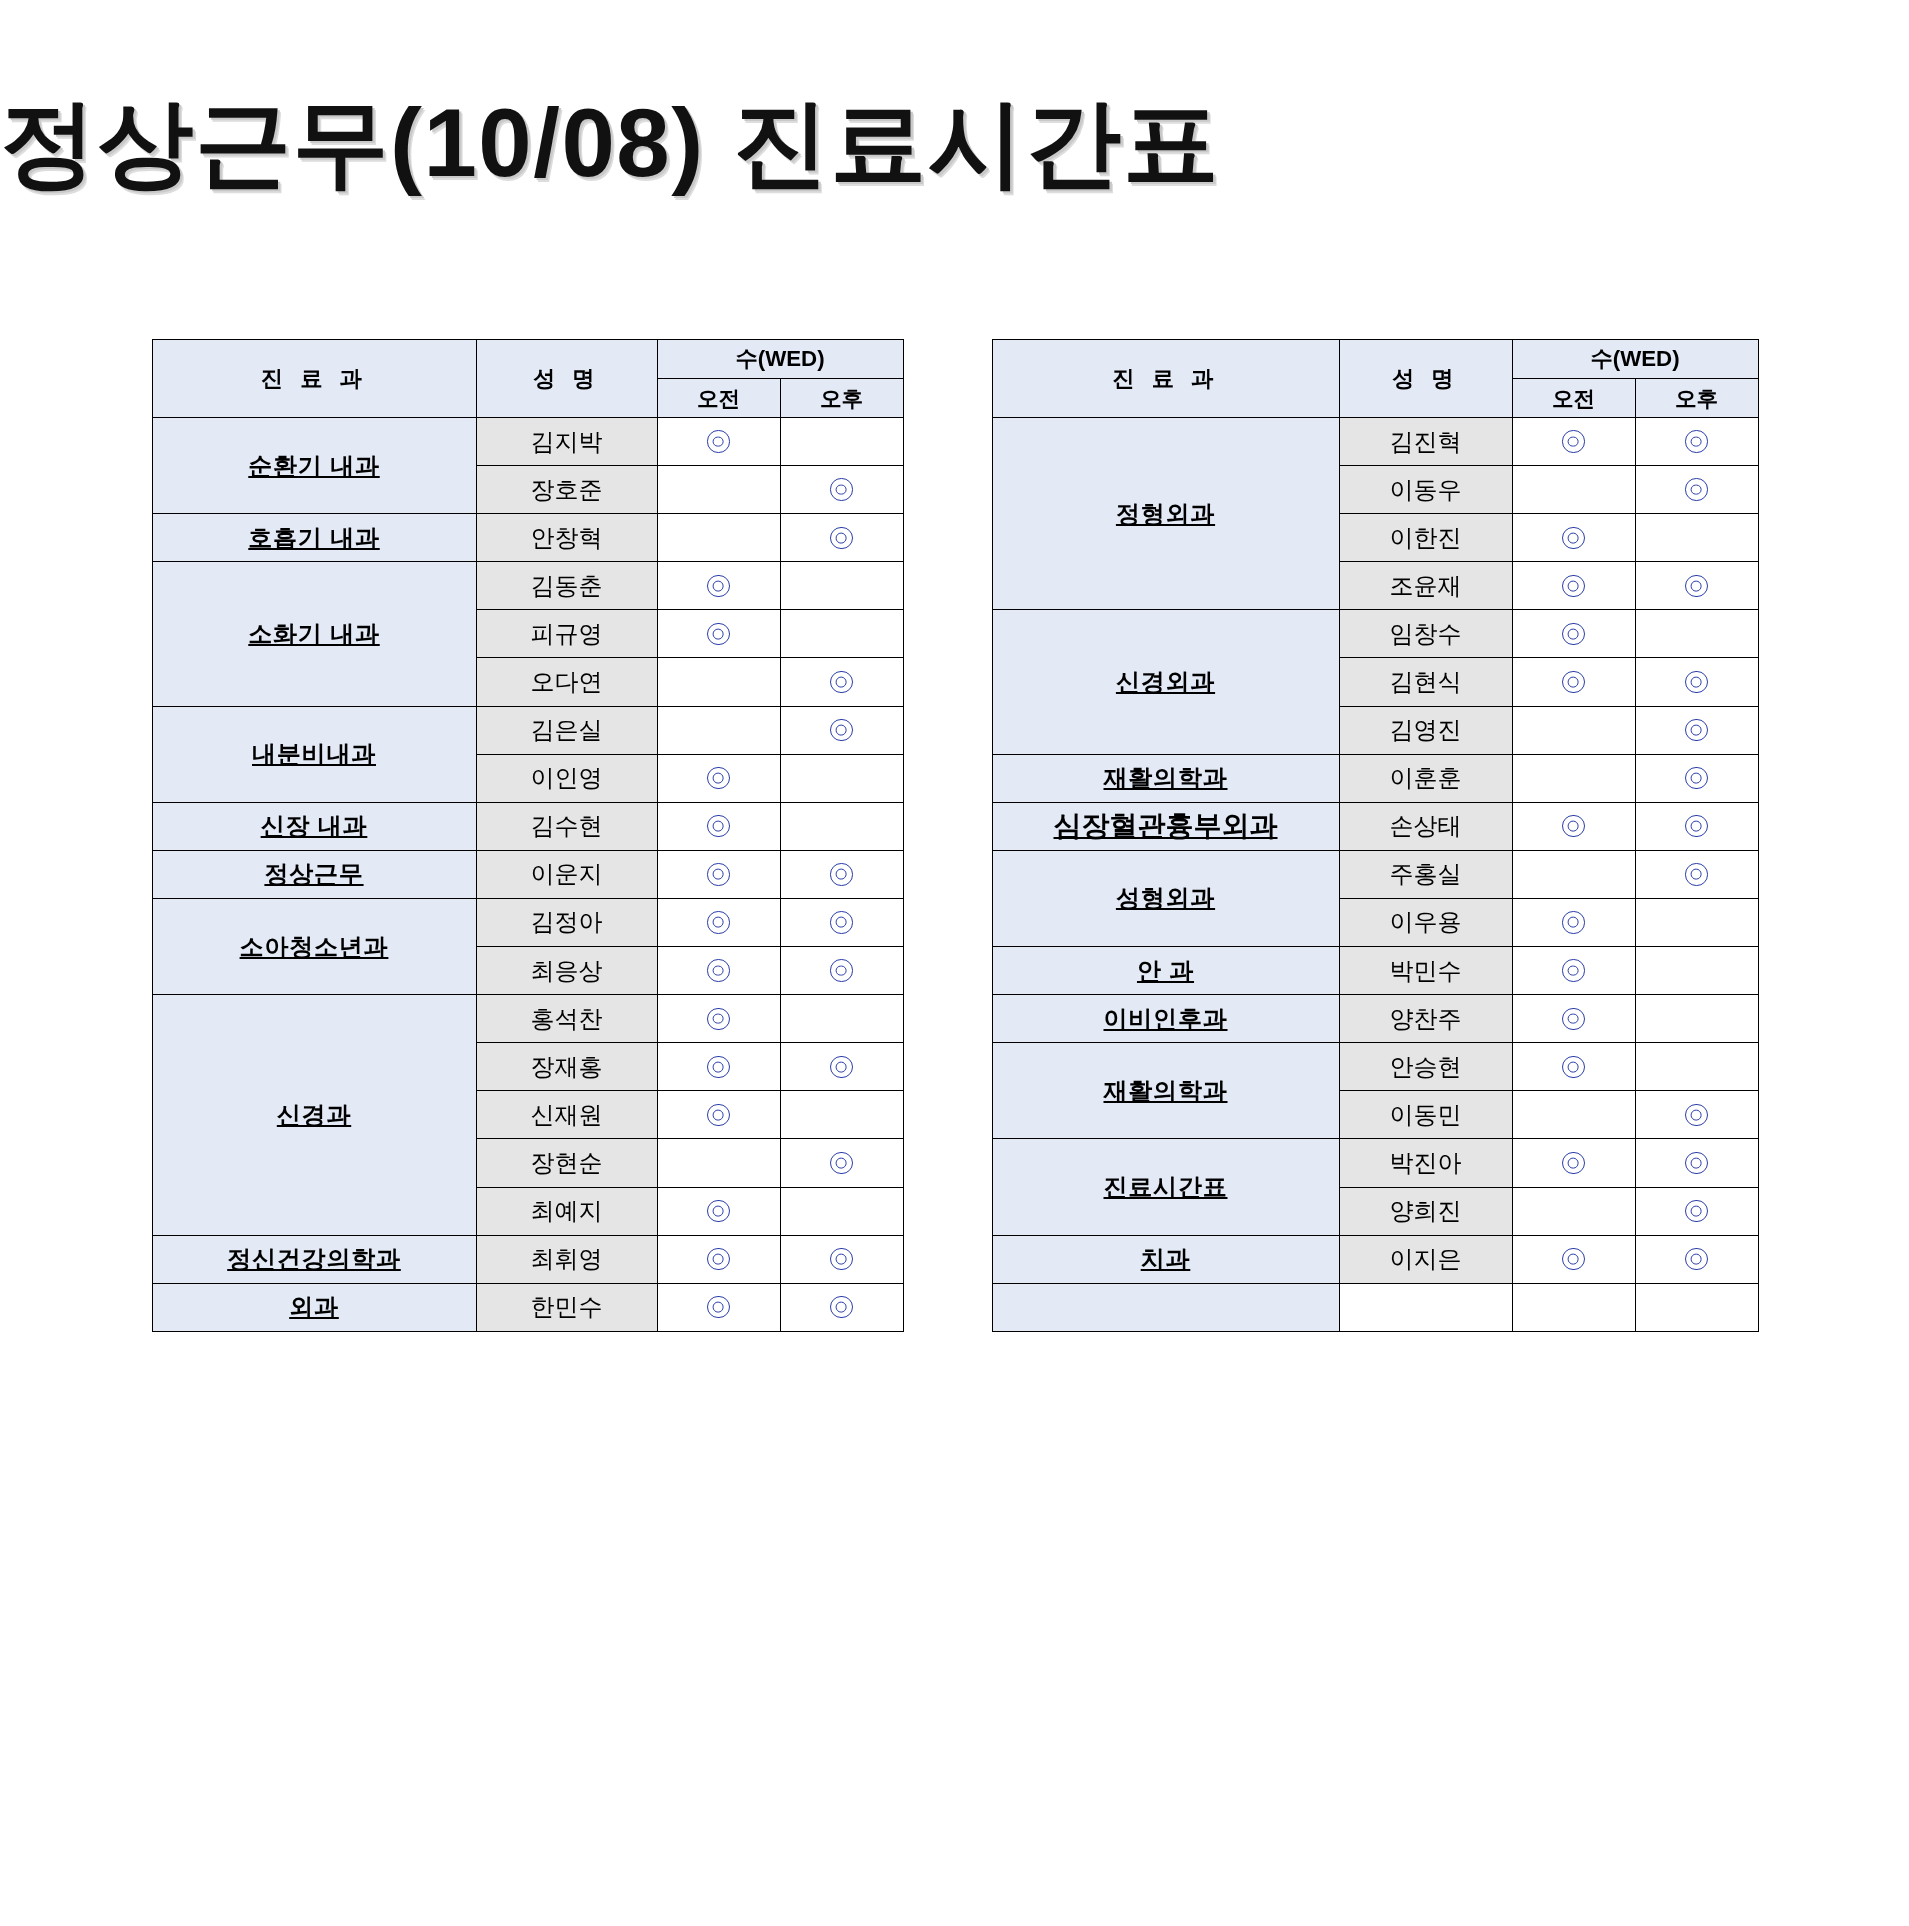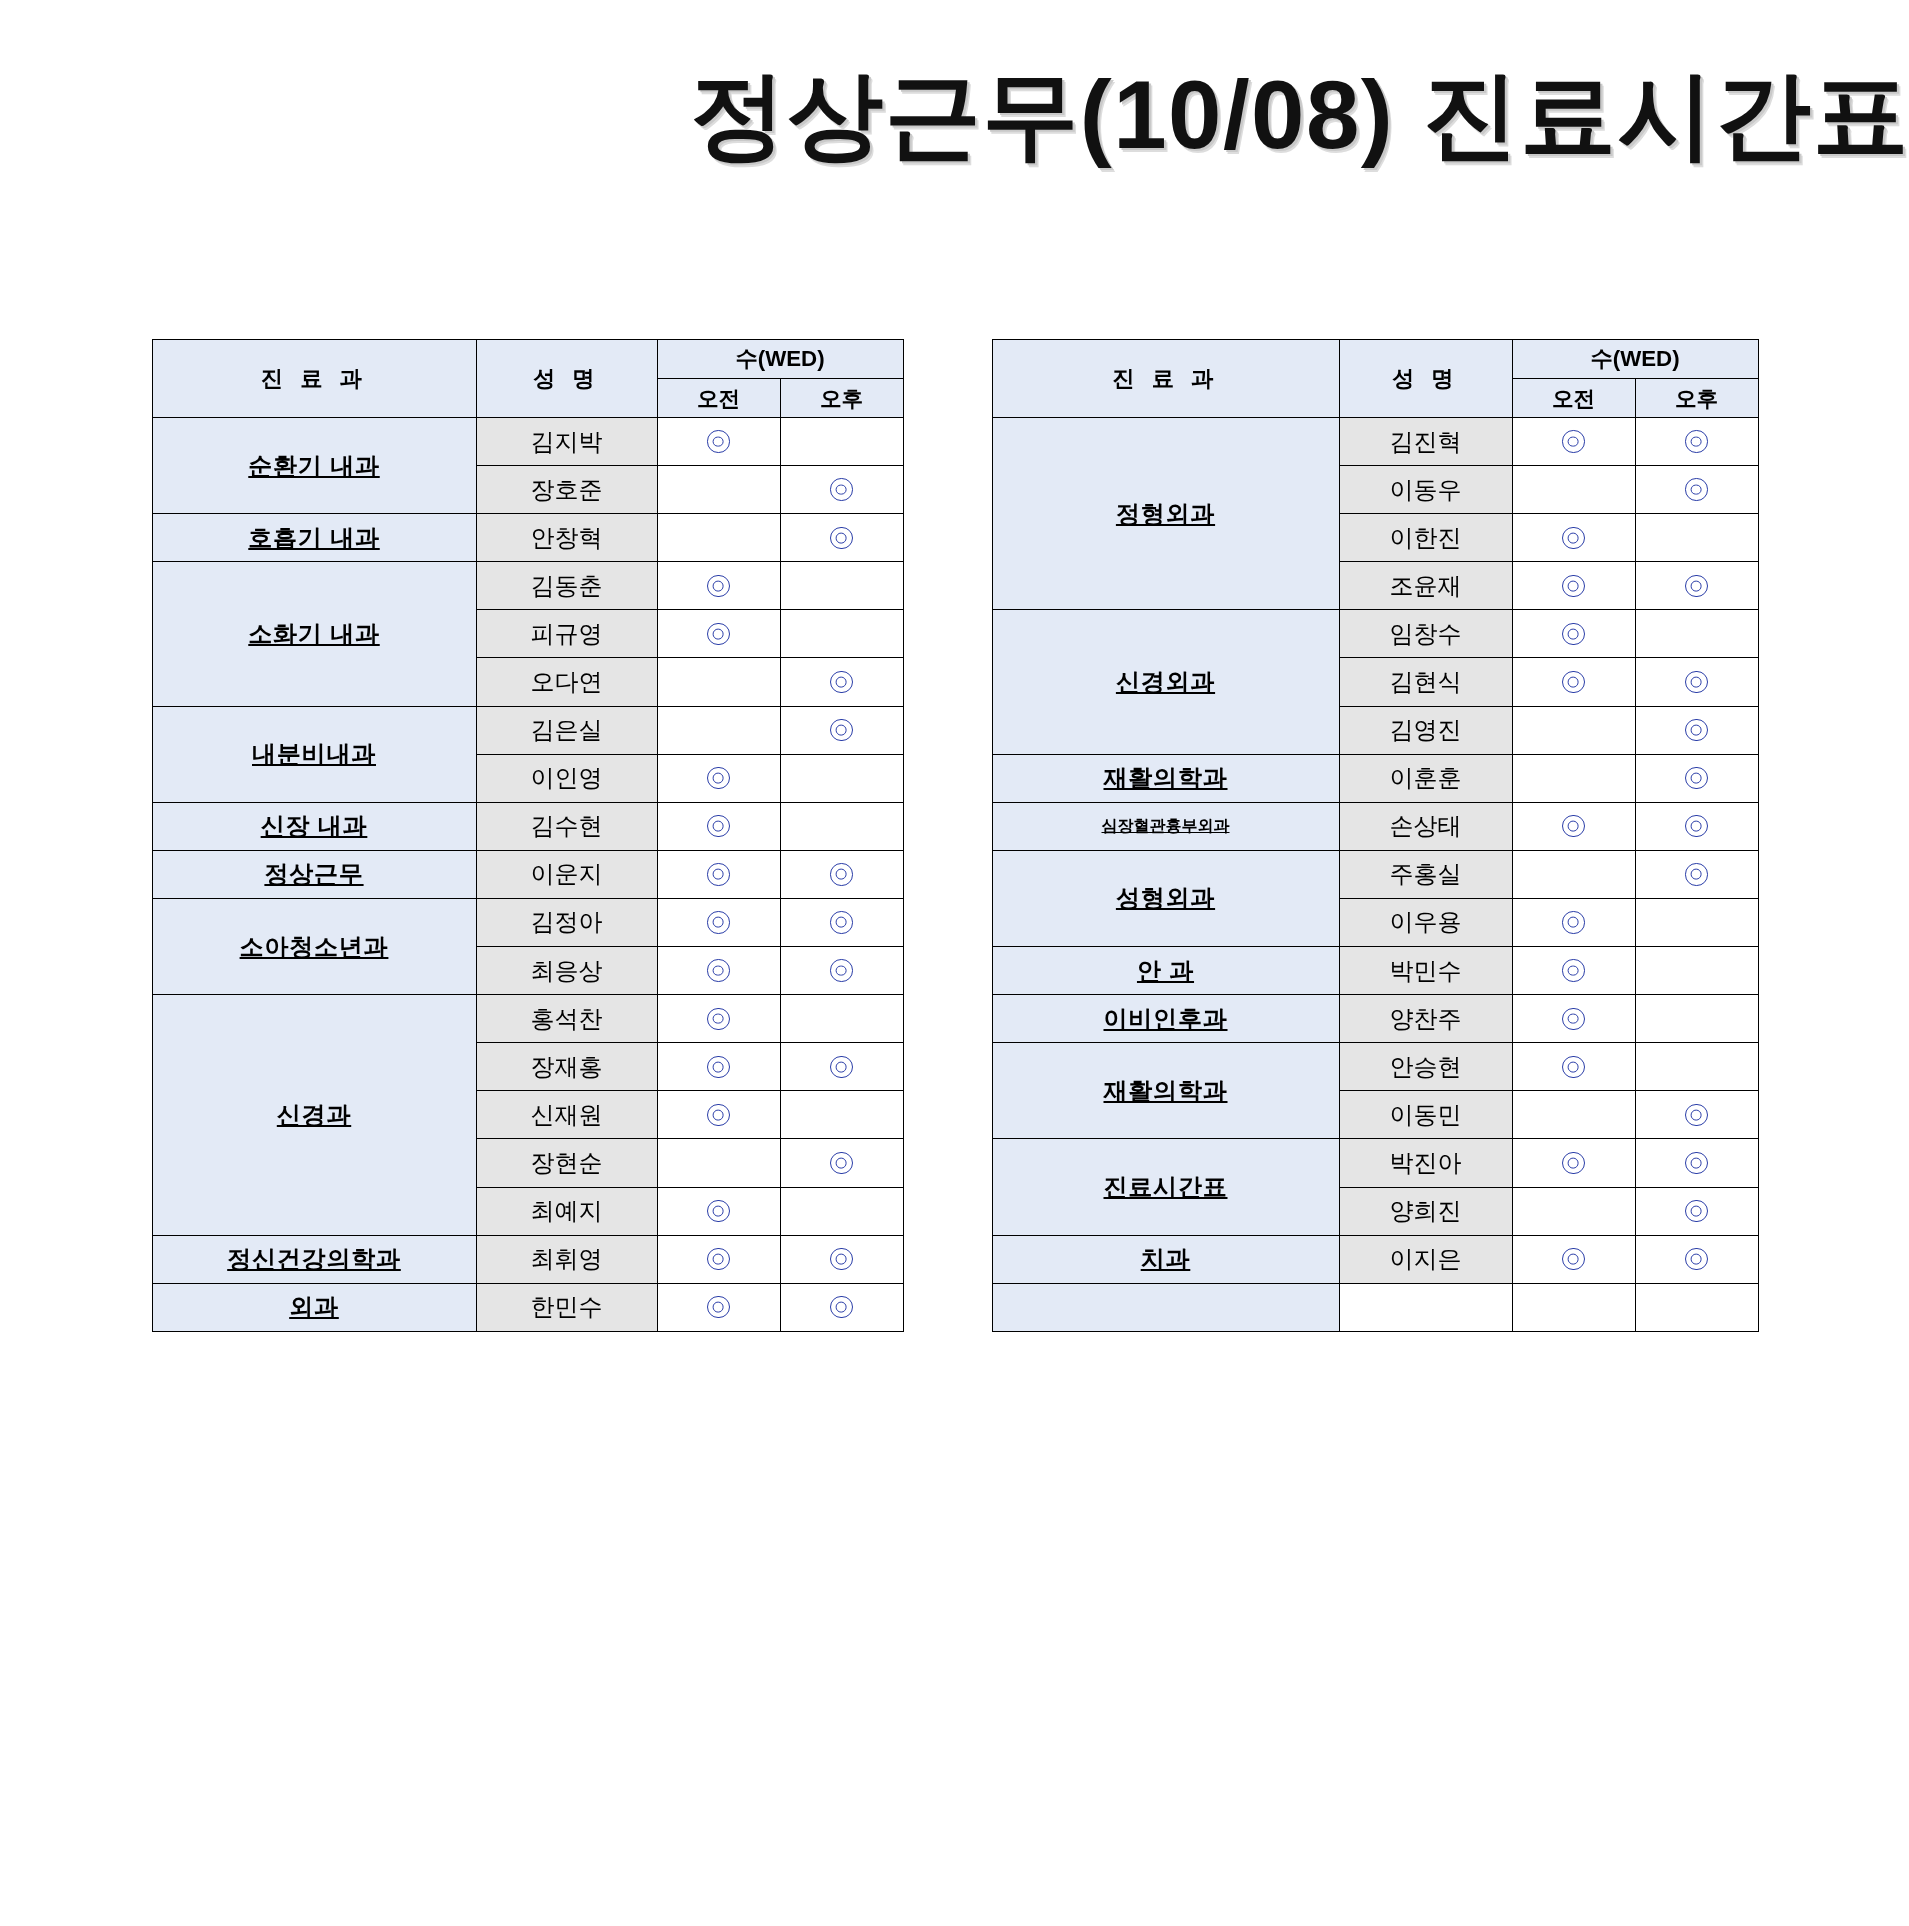--- a/index.html
+++ b/index.html
@@ -19,26 +19,26 @@
   .page {
     width: 1910px;
     height: 2700px;
     position: relative;
     box-sizing: border-box;
     padding: 0;
   }
 
   
   .title {
-    text-align: right;
+    text-align: left;
     font-family: "Liberation Sans", sans-serif;
     font-weight: bold;
     font-size: 96px;
     letter-spacing: 1.5px;
-    padding-top: 52px;
+    padding-top: 80px;
     color: #111111;
     text-shadow:
        2.3px 2.3px 0 #c9c9c9,
        3.5px 3.5px 0 #dddddd;
     white-space: nowrap;
   }
 
   
   .tables-wrap {
     position: absolute;
@@ -95,21 +95,21 @@
   }
 
   td.dept {
     background: #e3eaf6;
     font-weight: bold;
     font-size: 24px;
     letter-spacing: 0.8px;
     text-decoration: underline;
   }
   td.dept.tight {
-    font-size: 16px;
+    font-size: 28px;
     letter-spacing: 0px;
   }
   td.name {
     background: #e5e5e5;
     font-size: 24px;
     height: 47px;
   }
   td.slot {
     background: #ffffff;
     height: 47px;

